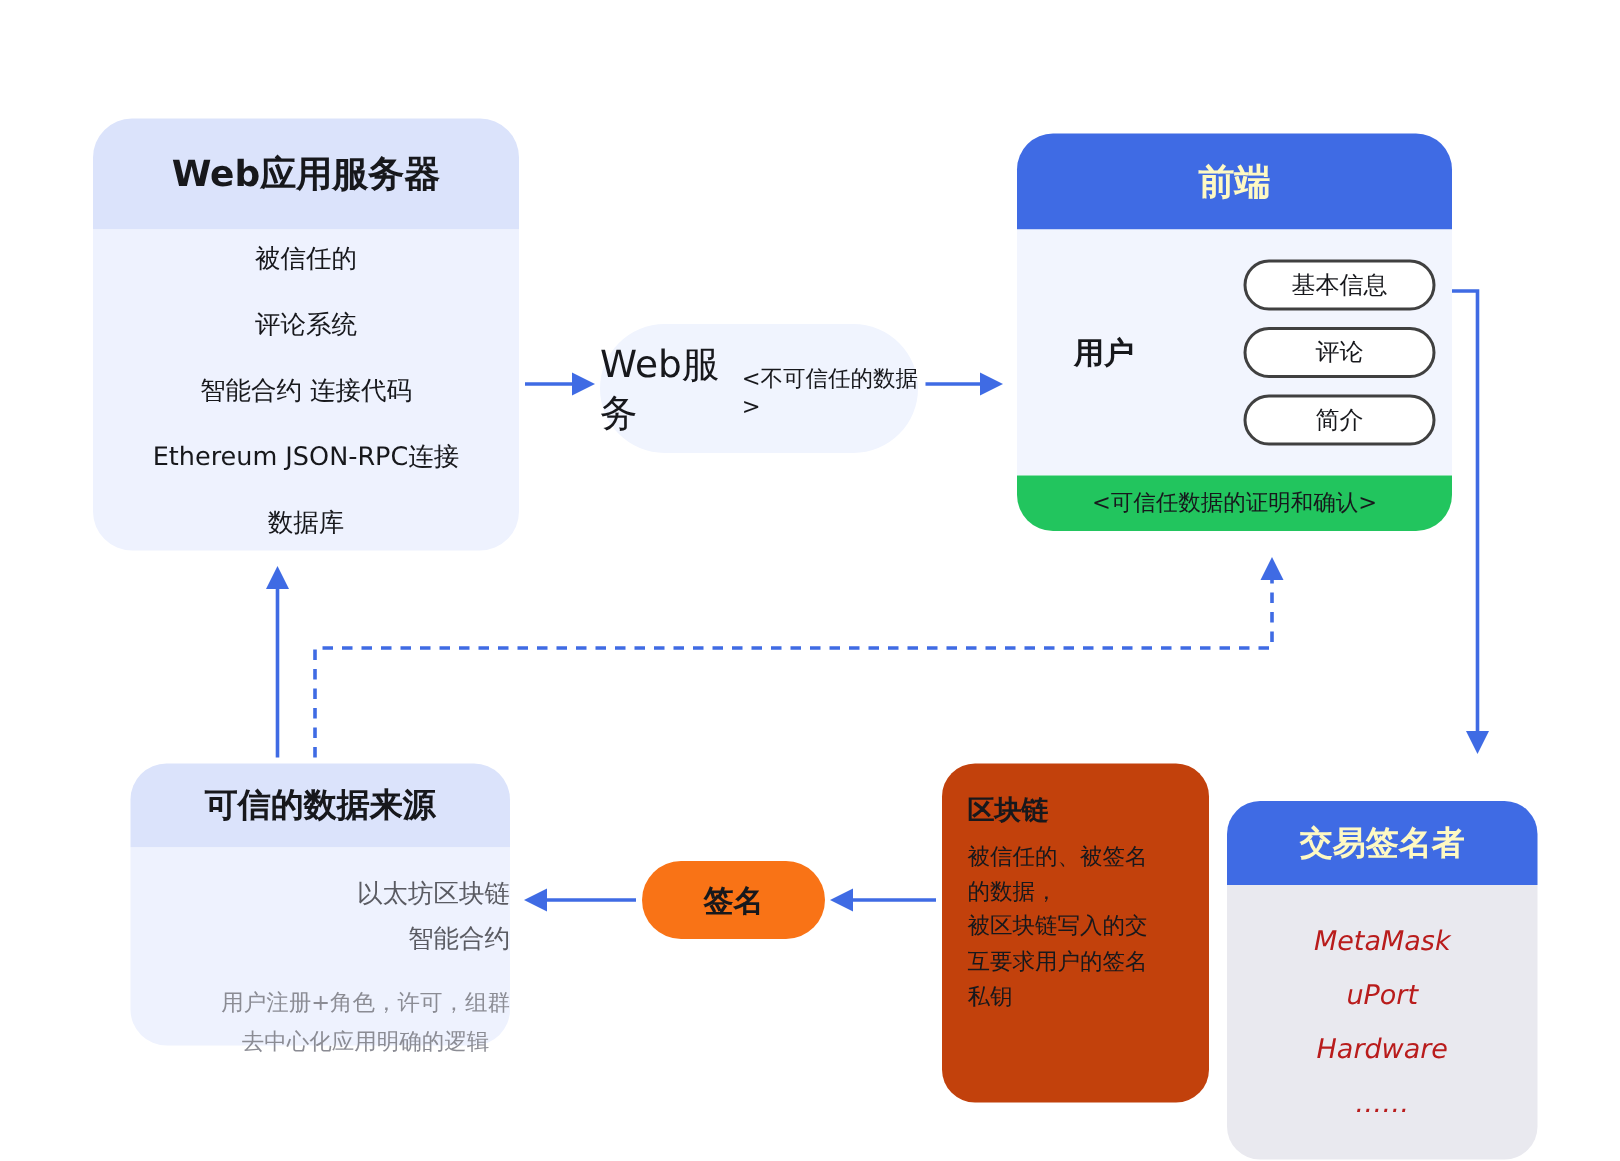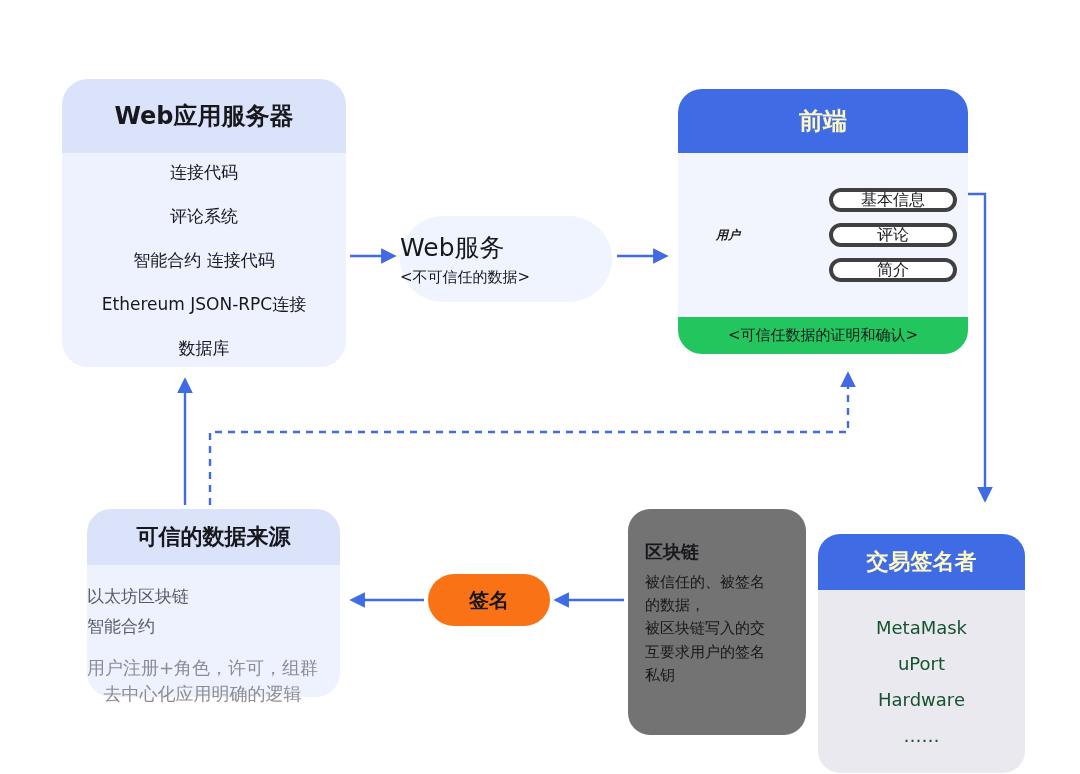--- a/index.html
+++ b/index.html
@@ -23,76 +23,76 @@
   .was .bdy {
     height:214px; background:#eef2fe; border-radius:0 0 26px 26px;
     display:flex; flex-direction:column; justify-content:center; gap:21px;
     text-align:center; font-size:17px;
   }
 
   
   .pill-big {
     position:absolute; left:400px; top:192px; width:212px; height:86px;
     background:#f0f4fe; border-radius:44px;
-    display:flex; flex-direction:column; align-items:flex-start; justify-content:center;
+    display:flex; flex-direction:row; align-items:center; justify-content:center;
   }
   .pb-title { font-size:25px; }
   .pb-sub { font-size:15px; margin-top:4px; }
 
   
   .fe { left:678px; top:65px; width:290px; }
   .fe .hdr { height:64px; font-size:24px; border-radius:24px 24px 0 0; }
   .fe-body { height:164px; background:#f2f5fe; display:flex; align-items:center; }
-  .fe-user { font-weight:700; font-size:12px; margin-left:38px;font-style:italic; }
+  .fe-user { font-weight:700; font-size:20px; margin-left:38px; }
   .fe-pills { margin-left:auto; margin-right:11px; display:flex; flex-direction:column; gap:11px; }
   .chip {
-    width:128px; height:24px; background:#ffffff;
-    border:4px solid #404040; border-radius:18px;
+    width:128px; height:34px; background:#ffffff;
+    border:2px solid #404040; border-radius:18px;
     display:flex; align-items:center; justify-content:center; font-size:16px;
   }
   .fe-footer {
     height:37px; background:#22c55e; border-radius:0 0 24px 24px;
     display:flex; align-items:center; justify-content:center; font-size:15px;
   }
 
   
   .ts { left:818px; top:510px; width:207px; }
   .ts .hdr { height:56px; font-size:22px; border-radius:22px 22px 0 0; }
   .ts .bdy {
     height:183px; background:#e9e9ef; border-radius:0 0 22px 22px;
     display:flex; flex-direction:column; justify-content:center; gap:15px;
-    text-align:center; font-size:18px; color:#14532d;
+    text-align:center; font-size:18px; color:#b91c1c;font-style:italic;
   }
 
   
   .bc {
     position:absolute; left:628px; top:485px; width:178px; height:226px;
-    background:#737373; border-radius:22px; padding:29px 17px;
+    background:#c2410c; border-radius:22px; padding:18px 17px;
     font-size:15px; line-height:1.55;
   }
   .bc-title { font-weight:700; font-size:18px; margin-bottom:5px; }
 
   
   .sign {
     position:absolute; left:428px; top:550px; width:122px; height:52px;
     background:#f97316; border-radius:26px;
     display:flex; align-items:center; justify-content:center;
     font-weight:700; font-size:20px;
   }
 
   
   .tsrc { left:62px; top:485px; width:278px;padding-left:25px; }
   .tsrc .hdr { height:56px; font-size:22px; border-radius:24px 24px 0 0; }
   .tsrc .bdy {
     height:132px; background:#eef2fe; border-radius:0 0 24px 24px;
-    display:flex; flex-direction:column; align-items:flex-start; padding-top:16px;
+    display:flex; flex-direction:column; align-items:flex-end; padding-top:16px;
   }
   .tsrc-item { font-size:17px; color:#5a5b62; line-height:30px; }
   .tsrc-notes { margin-top:14px; text-align:center; }
-  .tsrc-note { font-size:18px; color:#8b8c94; line-height:26px; }
+  .tsrc-note { font-size:15px; color:#8b8c94; line-height:26px; }
 </style>
 </head>
 <body>
 
 <div class="canvas">
 
   <svg class="arrows" width="1080" height="774" viewBox="0 0 1080 774">
     <defs>
       <marker id="ah" viewBox="0 0 10 10" refX="7" refY="5" markerWidth="6.5" markerHeight="6.5" orient="auto-start-reverse">
         <path d="M0,0 L10,5 L0,10 Z" fill="#3f6be4"></path>
@@ -105,21 +105,21 @@
       <line x1="624" y1="576" x2="558" y2="576" marker-end="url(#ah)"></line>
       <line x1="424" y1="576" x2="354" y2="576" marker-end="url(#ah)"></line>
       <line x1="185" y1="481" x2="185" y2="358" marker-end="url(#ah)"></line>
       <polyline points="210,481 210,408 848,408 848,352" stroke-dasharray="7 6" marker-end="url(#ah)"></polyline>
     </g>
   </svg>
 
   <div class="box was">
     <div class="hdr lav">Web应用服务器</div>
     <div class="bdy">
-      <div>连接代码</div>
+      <div>被信任的</div>
       <div>评论系统</div>
       <div>智能合约 连接代码</div>
       <div>Ethereum JSON-RPC连接</div>
       <div>数据库</div>
     </div>
   </div>
 
   <div class="pill-big">
     <div class="pb-title">Web服务</div>
     <div class="pb-sub">&lt;不可信任的数据&gt;</div>

